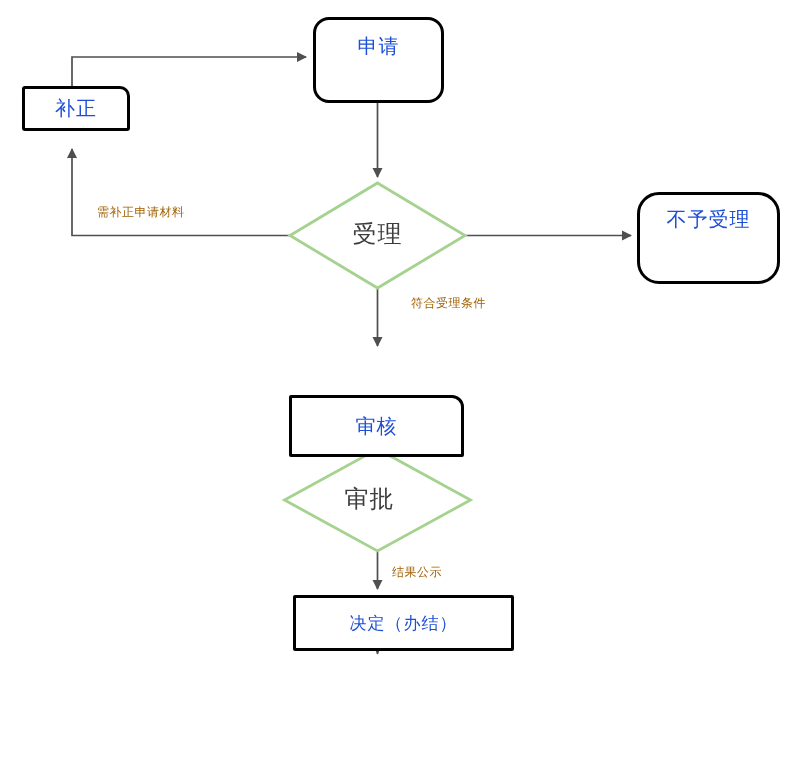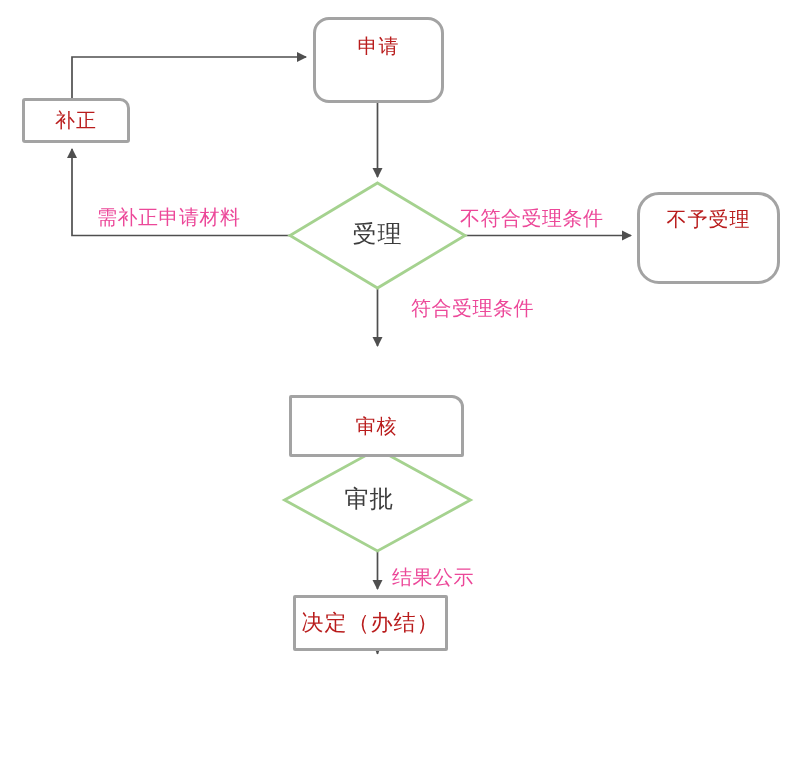--- a/index.html
+++ b/index.html
@@ -31,72 +31,72 @@
   .edges-layer polygon.diamond {
     fill: #ffffff;
     stroke: #a5d28f;
     stroke-width: 2.8;
     stroke-linejoin: miter;
   }
   .node {
     position: absolute;
     box-sizing: border-box;
     background: #ffffff;
-    border: 3px solid #a3a3a3;
+    border: 3px solid #000000;
     display: flex;
     justify-content: center;
     font-size: 20px;
-    color: #b91c1c;
+    color: #1d4ed8;
     letter-spacing: 1px;
   }
   .node-apply {
     left: 313px; top: 17px; width: 131px; height: 86px;
     border-radius: 16px;
     align-items: flex-start;
     padding-top: 13px;
   }
   .node-reject {
     left: 637px; top: 192px; width: 143px; height: 92px;
     border-radius: 22px;
     align-items: flex-start;
     padding-top: 11px;
   }
   .node-correction {
-    left: 22px; top: 98px; width: 108px; height: 45px;
+    left: 22px; top: 86px; width: 108px; height: 45px;
     border-radius: 3px 10px 3px 3px;
     align-items: center;
   }
   .node-review {
     left: 289px; top: 352px; width: 175px; height: 62px;
     border-radius: 2px 12px 2px 2px;
     align-items: center;
     margin-top: 43px;
   }
   .node-decision {
-    left: 293px; top: 595px; width: 155px; height: 56px;
+    left: 293px; top: 595px; width: 221px; height: 56px;
     border-radius: 2px;
     align-items: center;
-    font-size: 22px;
+    font-size: 17px;
   }
   .diamond-label {
     position: absolute;
     display: flex;
     align-items: center;
     justify-content: center;
     font-size: 24px;
     color: #3d3d3d;
     letter-spacing: 1px;
     pointer-events: none;
   }
   .diamond-label-accept  { left: 290px; top: 183px; width: 175px; height: 102px; }
   .diamond-label-approve { left: 276px; top: 449px; width: 187px; height: 100px; }
   .edge-label {
     position: absolute;
-    font-size: 20px;
-    color: #ec4899;
+    font-size: 12px;
+    color: #a16207;
     white-space: nowrap;
     letter-spacing: 0.5px;
   }
   .label-need-correction { left: 97px;  top: 204px; }
   .label-not-qualified   { left: 460px; top: 205px; }
   .label-qualified       { left: 411px; top: 295px; }
   .label-result-publish  { left: 392px; top: 564px; }
 </style>
 </head>
 <body>
@@ -149,19 +149,18 @@
   <div class="diamond-label diamond-label-accept">
     <span>受理</span>
   </div>
 
   <div class="diamond-label diamond-label-approve">
     <span>审批</span>
   </div>
 
   <div class="edge-label label-need-correction">需补正申请材料</div>
 
-  <div class="edge-label label-not-qualified">不符合受理条件</div>
 
   <div class="edge-label label-qualified">符合受理条件</div>
 
   <div class="edge-label label-result-publish">结果公示</div>
 
 </div>
 
 </body></html>

